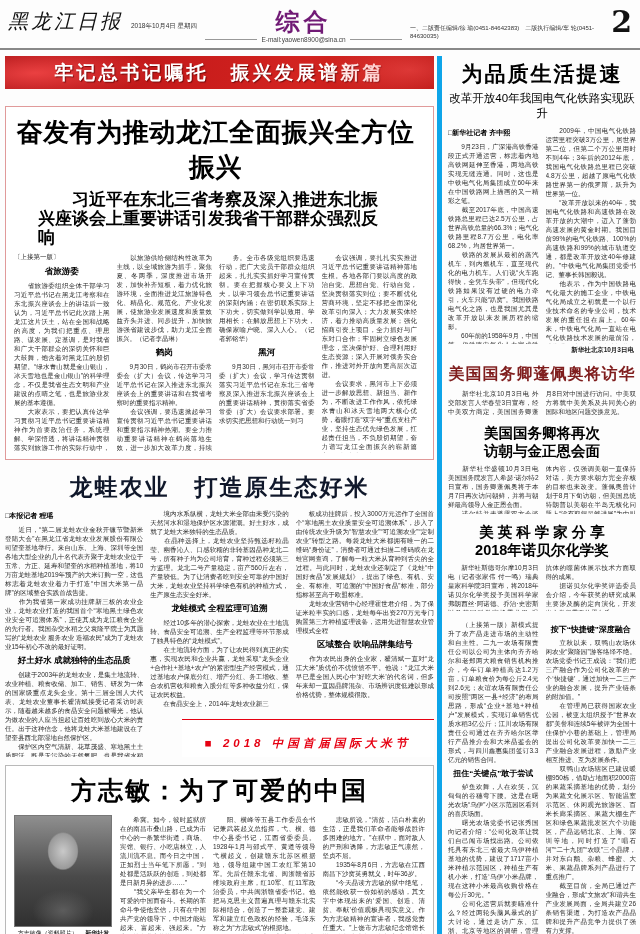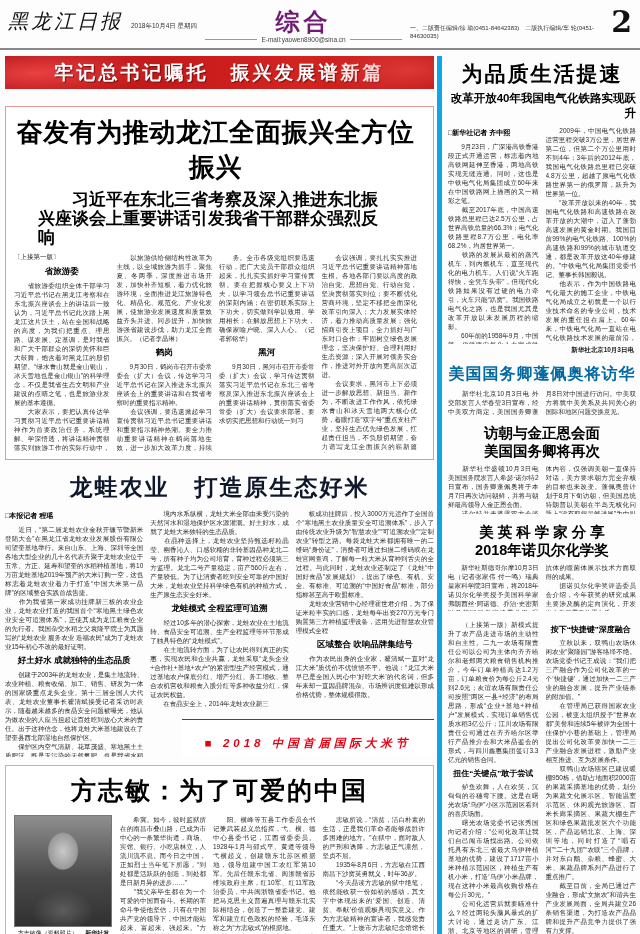--- a/index.html
+++ b/index.html
@@ -67,22 +67,22 @@
   .herobanner{position:relative;height:38px;margin-top:4px;border:1px solid #aaa;overflow:hidden;
         background:linear-gradient(90deg,#8e8e8e,#d7d7d7 35%,#c4c4c4 70%,#b5b5b5);
         display:flex;align-items:center;justify-content:center;}
   .herobanner:before{content:"";position:absolute;left:0;top:0;width:64px;height:100%;
         background:radial-gradient(ellipse at 20% 35%,#4a4a4a 0%,#6e6e6e 45%,rgba(0,0,0,0) 75%);}
   .herobanner:after{content:"";position:absolute;left:6px;bottom:-8px;width:150px;height:18px;
         background:#c21d1d;transform:rotate(-4deg) skewX(-30deg);opacity:.85;}
   
   .ra{margin-bottom:9px;}
   .rh-big{font-size:21px;font-weight:bold;text-align:center;letter-spacing:2px;color:#000;margin:2px 0 3px 0;}
-  .rh-sub{font-size:11.5px;font-weight:bold;text-align:right;color:#000;margin-bottom:5px;}
-  .rh-med{font-size:16px;font-weight:bold;text-align:center;color:#0369a1;margin:4px 0 4px 0;letter-spacing:1px;}
+  .rh-sub{font-size:11.5px;font-weight:normal;text-align:center;color:#000;margin-bottom:5px;}
+  .rh-med{font-size:16px;font-weight:bold;text-align:center;color:#7f1d1d;margin:4px 0 4px 0;letter-spacing:1px;}
   .rh-two{font-size:14.5px;font-weight:bold;text-align:center;color:#000;line-height:18px;margin:4px 0 4px 0;}
   .rh-red{font-size:16px;font-weight:bold;text-align:center;color:#cf231c;line-height:20px;margin:6px 0 5px 0;letter-spacing:1px;}
   .rcols{display:flex;gap:7px;overflow:hidden;}
   .rcols .col{flex:1;overflow:hidden;}
   .dateline{font-size:6.5px;font-weight:bold;text-align:right;margin-top:2px;padding-right:2px;}
   .h-speed{height:218px;}
   .h-pompeo{height:26px;}
   .h-dprk{height:50px;}
   .h-nobel{height:48px;}
   .h-kenqu{height:318px;}
@@ -245,22 +245,22 @@
             <div class="bt">　　新华社北京10月3日电 外交部发言人华春莹3日宣布，经中美双方商定，美国国务卿蓬佩奥将于10</div>
           </div>
           <div class="col">
             <div class="bt">月8日对中国进行访问。中美双方将就中美关系及共同关心的国际和地区问题交换意见。</div>
           </div>
         </div>
       </div>
 
       <div class="ra">
         <div class="rh-two">
+          <div>美国国务卿将再次</div>
           <div>访朝与金正恩会面</div>
-          <div>美国国务卿将再次</div>
         </div>
         <div class="rcols h-dprk">
           <div class="col">
             <div class="bt">　　新华社华盛顿10月3日电 美国国务院发言人希瑟·诺尔特2日宣布，国务卿蓬佩奥将于本月7日再次访问朝鲜，并将与朝鲜最高领导人金正恩会面。
 　　诺尔特并未透露双方会谈的具</div>
           </div>
           <div class="col">
             <div class="bt">体内容，仅强调美朝一直保持对话，美方要求朝方完全弃核的目标也未改变。蓬佩奥曾计划于8月下旬访朝，但美国总统特朗普以美朝在半岛无核化问题上“没有取得足够进展”为由叫停。</div>
           </div>
         </div>

